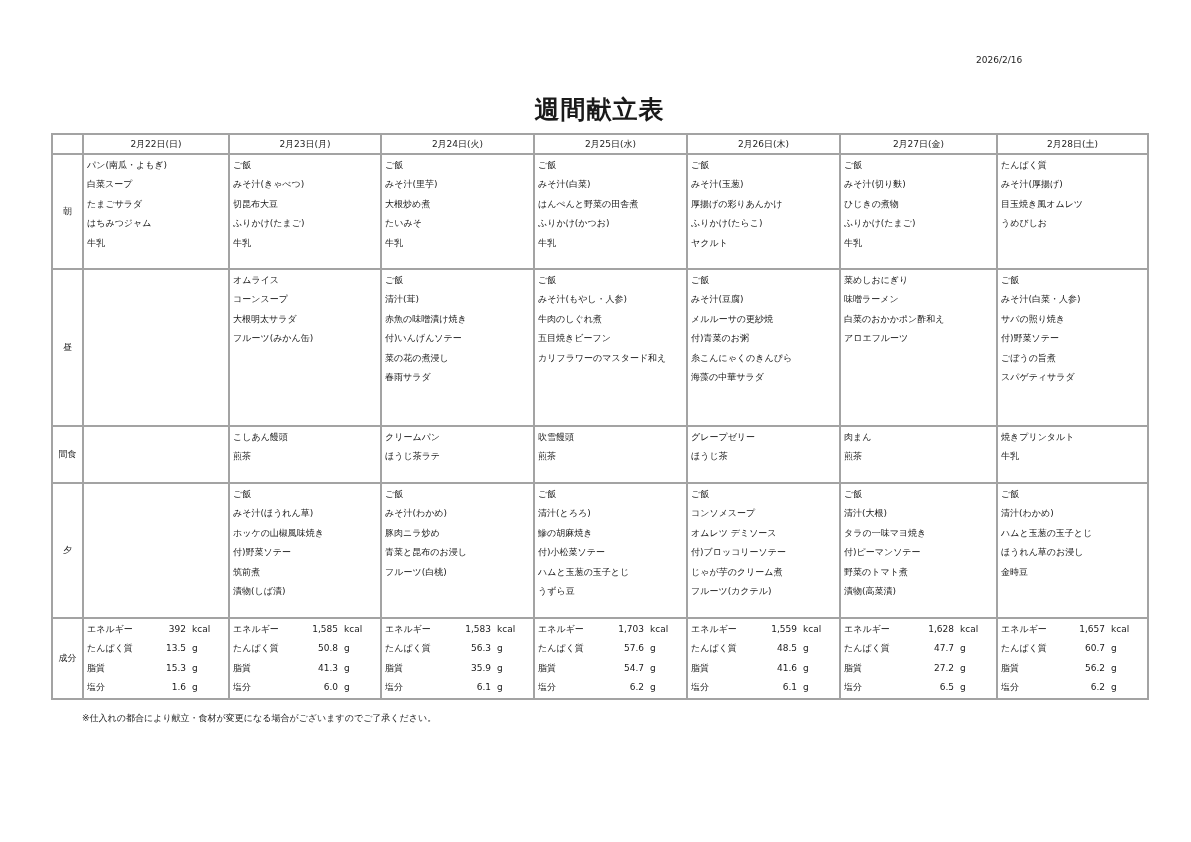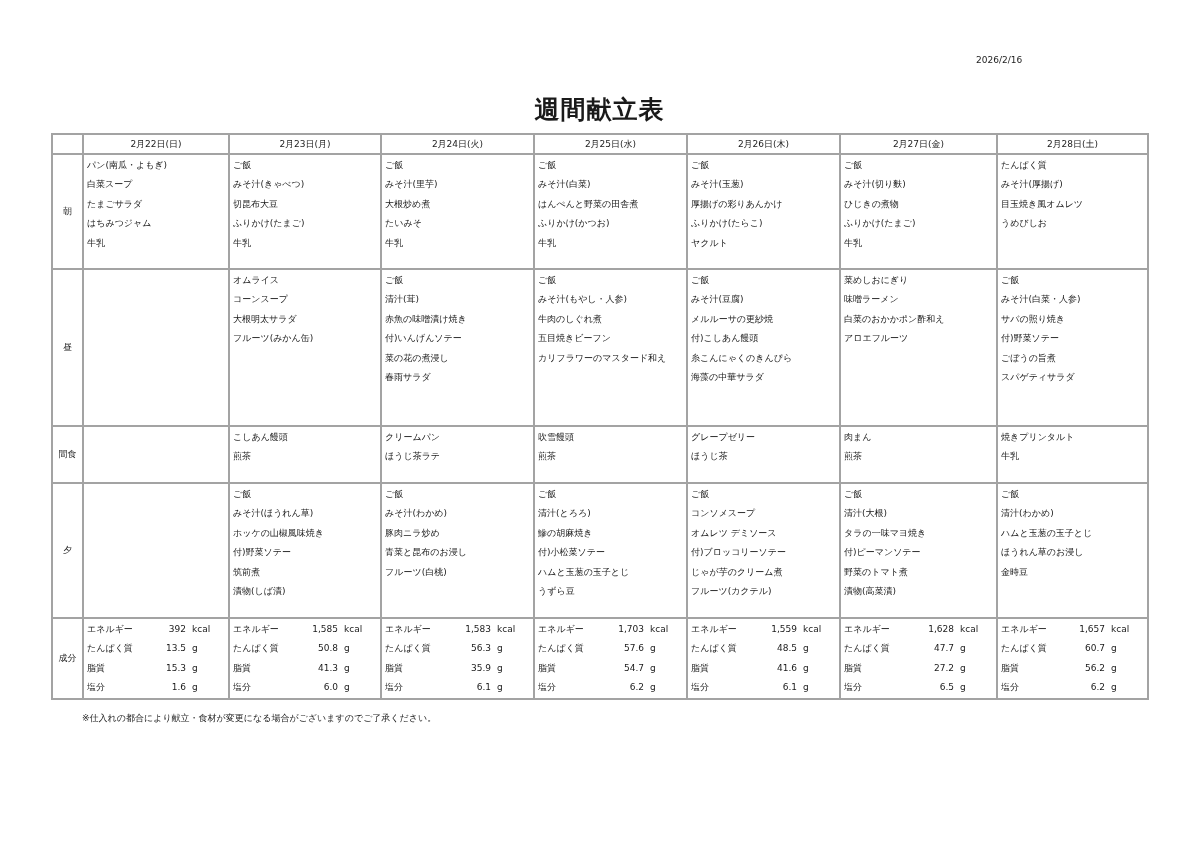--- a/index.html
+++ b/index.html
@@ -183,21 +183,21 @@
             <div class="item">牛肉のしぐれ煮</div>
             <div class="item">五目焼きビーフン</div>
             <div class="item">カリフラワーのマスタード和え</div>
           </div>
         </td>
         <td>
           <div class="items">
             <div class="item">ご飯</div>
             <div class="item">みそ汁(豆腐)</div>
             <div class="item">メルルーサの更紗焼</div>
-            <div class="item">付)こしあん饅頭</div>
+            <div class="item">付)青菜のお粥</div>
             <div class="item">糸こんにゃくのきんぴら</div>
             <div class="item">海藻の中華サラダ</div>
           </div>
         </td>
         <td>
           <div class="items">
             <div class="item">菜めしおにぎり</div>
             <div class="item">味噌ラーメン</div>
             <div class="item">白菜のおかかポン酢和え</div>
             <div class="item">アロエフルーツ</div>

